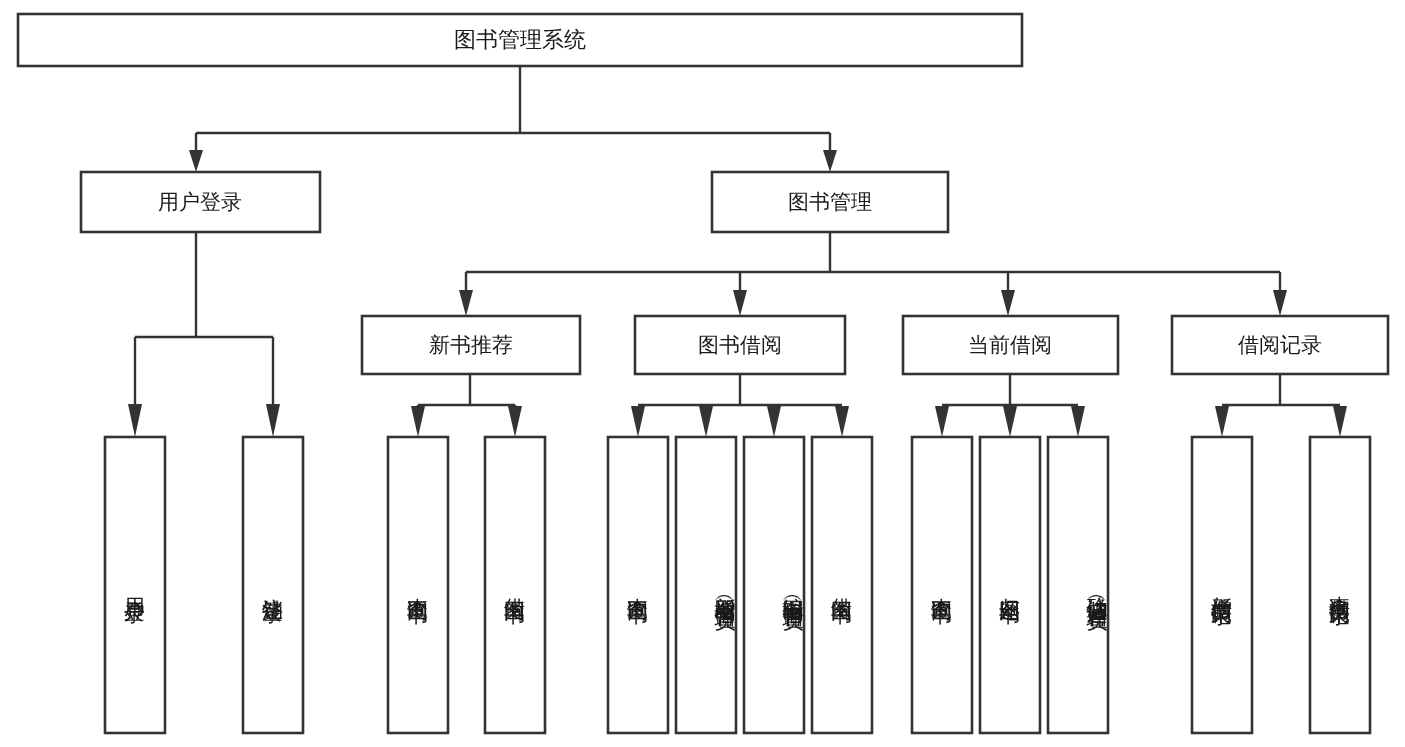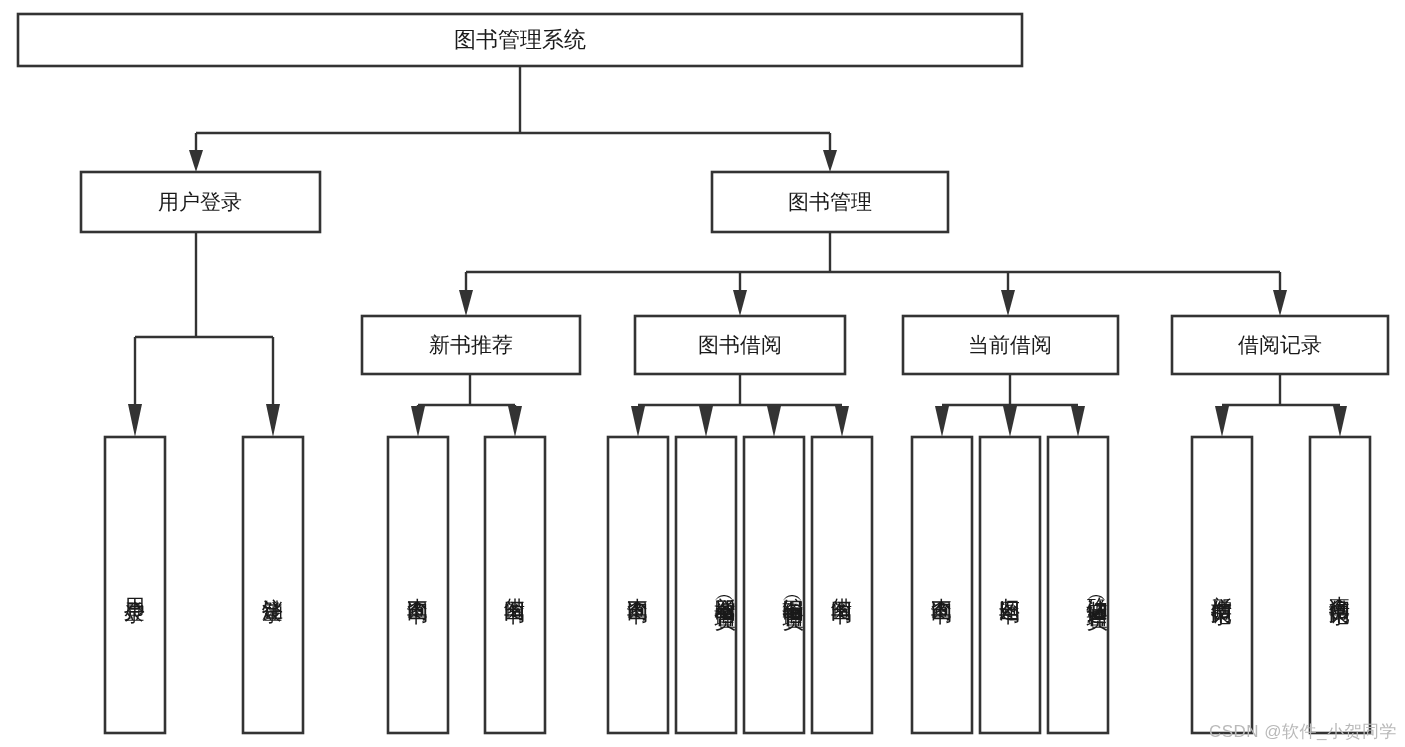--- a/index.html
+++ b/index.html
@@ -215,15 +215,14 @@
   <div class="leaf-label" style="left:744px; top:437px; width:60px; height:296px; display:flex; align-items:flex-start; justify-content:center; padding-top:8px; box-sizing:border-box;">编辑图书（管理员）</div>
   <div class="leaf-label" style="left:812px; top:437px; width:60px; height:296px; display:flex; align-items:center; justify-content:center;">借阅图书</div>
 
   <div class="leaf-label" style="left:912px; top:437px; width:60px; height:296px; display:flex; align-items:center; justify-content:center;">查询图书</div>
   <div class="leaf-label" style="left:980px; top:437px; width:60px; height:296px; display:flex; align-items:center; justify-content:center;">归还图书</div>
   <div class="leaf-label" style="left:1048px; top:437px; width:60px; height:296px; display:flex; align-items:flex-start; justify-content:center; padding-top:8px; box-sizing:border-box;">确认归还（管理员）</div>
 
   <div class="leaf-label" style="left:1192px; top:437px; width:60px; height:296px; display:flex; align-items:center; justify-content:center;">新增借阅记录</div>
   <div class="leaf-label" style="left:1310px; top:437px; width:60px; height:296px; display:flex; align-items:center; justify-content:center;">查询借阅记录</div>
 
-  <div class="watermark">CSDN @软件_小贺同学</div>
 
 </div>
 
 </body></html>

